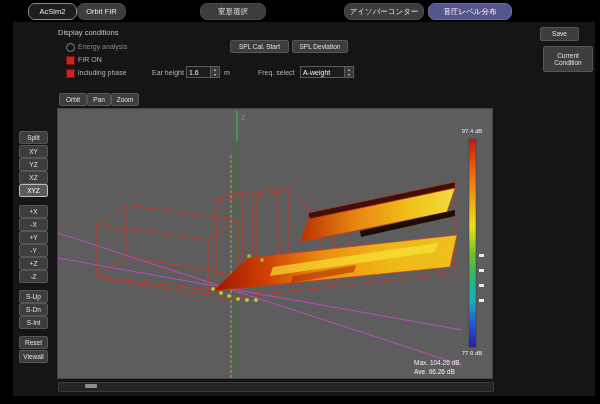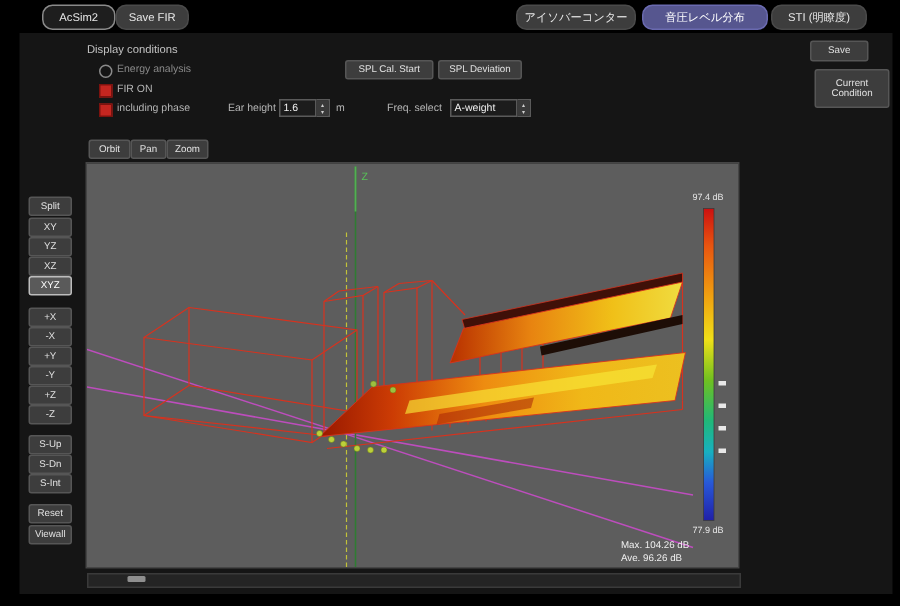--- a/index.html
+++ b/index.html
@@ -38,24 +38,24 @@
             outline:1px solid #454545;}
   .scrollbar{left:58px;top:382px;width:434px;height:8px;background:#242424;
              border:1px solid #3a3a3a;}
   .thumb{position:absolute;left:26px;top:1px;width:12px;height:4px;background:#8f8f8f;border-radius:1px;}
 </style>
 </head>
 <body>
 
 <div class="abs topbar">
   <div class="tab tab-app" style="left:28px;width:47px">AcSim2</div>
-  <div class="tab" style="left:77px;width:47px">Save FIR</div>
+  <div class="tab" style="left:77px;width:47px">Orbit FIR</div>
+  <div class="tab" style="left:200px;width:64px">室形選択</div>
   <div class="tab" style="left:344px;width:78px">アイソバーコンター</div>
   <div class="tab tab-active" style="left:428px;width:82px">音圧レベル分布</div>
-  <div class="tab" style="left:514px;width:62px">STI (明瞭度)</div>
 </div>
 
 <div class="abs panel"></div>
 
 <div class="btn" style="left:540px;top:27px;width:37px;height:12px">Save</div>
 <div class="btn" style="left:543px;top:46px;width:46px;height:22px;padding:1px">Current Condition</div>
 
 <div class="lbl title" style="left:58px;top:28px">Display conditions</div>
 
 <div class="radio" style="left:66px;top:43px"></div>

